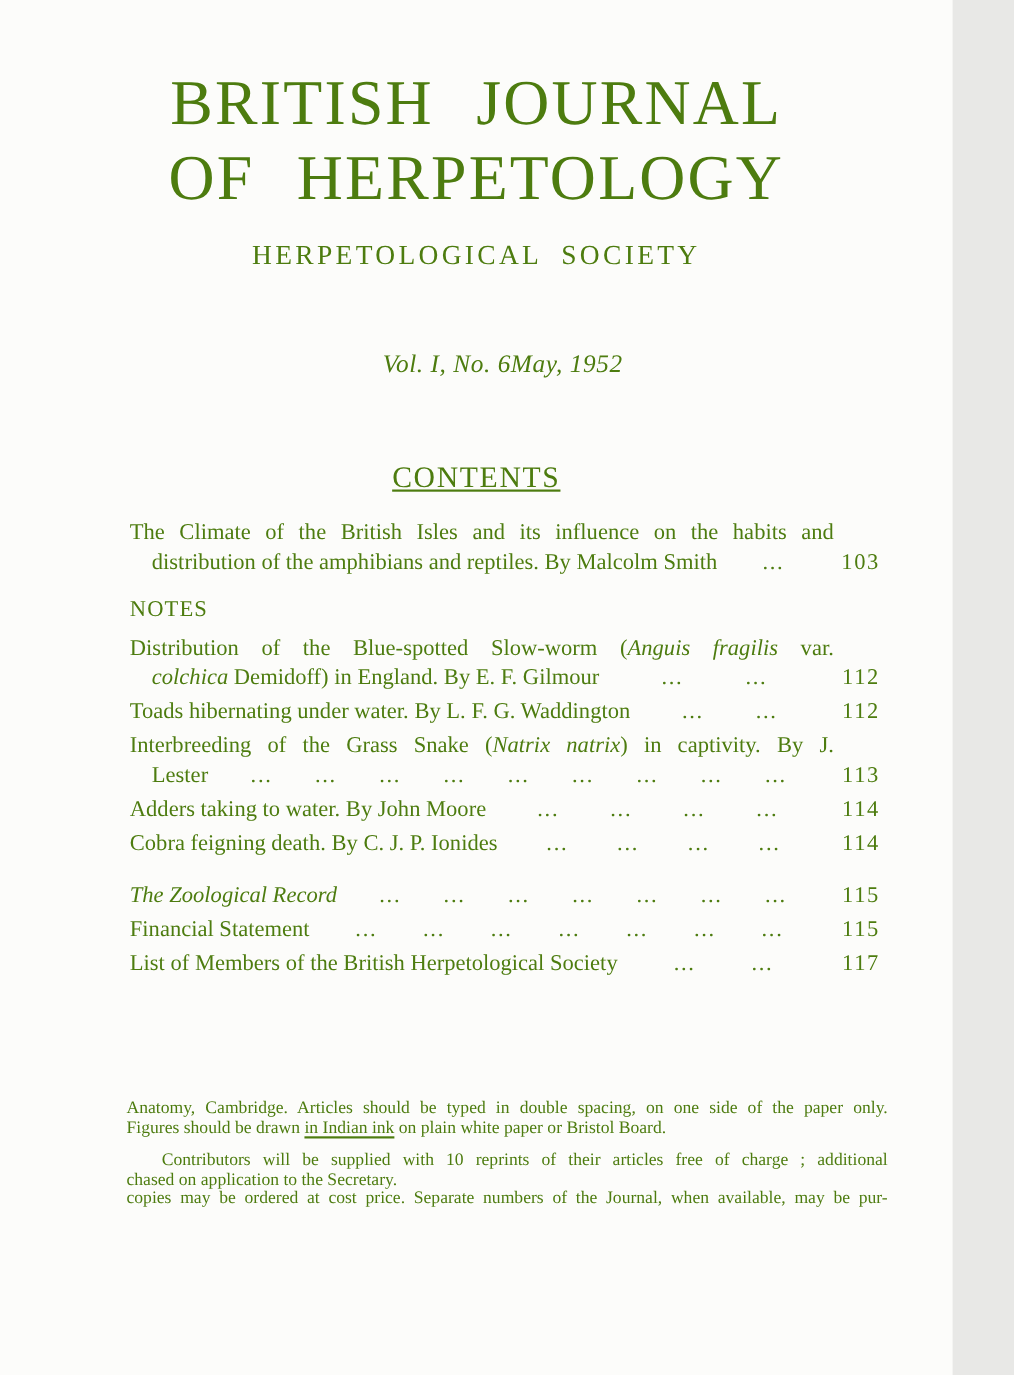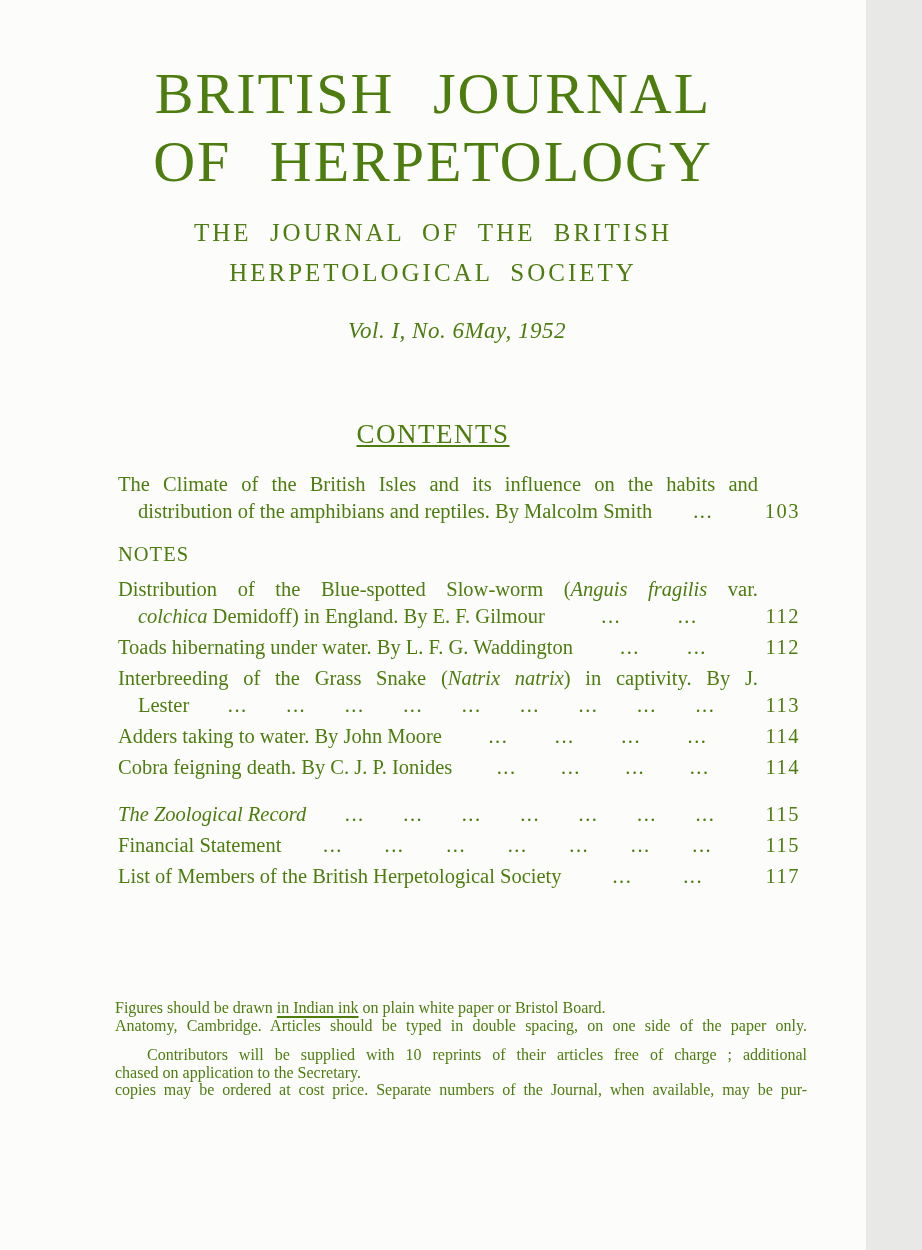--- a/index.html
+++ b/index.html
@@ -77,21 +77,20 @@
 <body>
 
 <div class="page">
 
   <div class="title">
     <div>BRITISH JOURNAL</div>
     <div>OF HERPETOLOGY</div>
   </div>
 
   <div class="subtitle">
-    <div>THE JOURNAL OF THE BRITISH</div>
     <div>HERPETOLOGICAL SOCIETY</div>
   </div>
 
   <div class="volrow">
     <span>Vol. I, No. 6</span>
     <span>May, 1952</span>
   </div>
 
   <div class="contents-heading">CONTENTS</div>
 
@@ -207,22 +206,22 @@
             <span class="dotgroup">...</span>
             <span class="dotgroup">...</span>
           </span>
           <span class="pg">117</span>
         </div>
       </div>
     </div>
 
   <div class="footer" id="footer">
       <div class="f-para">
+        <div class="f-line just"><span>Anatomy, Cambridge.  Articles should be typed in double spacing, on one side of the paper only.</span></div>
         <div class="f-line"><span>Figures should be drawn </span><span class="u">in Indian ink</span><span> on plain white paper or Bristol Board.</span></div>
-        <div class="f-line just"><span>Anatomy, Cambridge.  Articles should be typed in double spacing, on one side of the paper only.</span></div>
       </div>
       <div class="f-para">
         <div class="f-line just"><span class="f-indent"></span><span>Contributors will be supplied with 10 reprints of their articles free of charge ; additional</span></div>
         <div class="f-line"><span>chased on application to the Secretary.</span></div>
         <div class="f-line just"><span>copies may be ordered at cost price. Separate numbers of the Journal, when available, may be pur-</span></div>
       </div>
     </div>
 
 </div>
 

